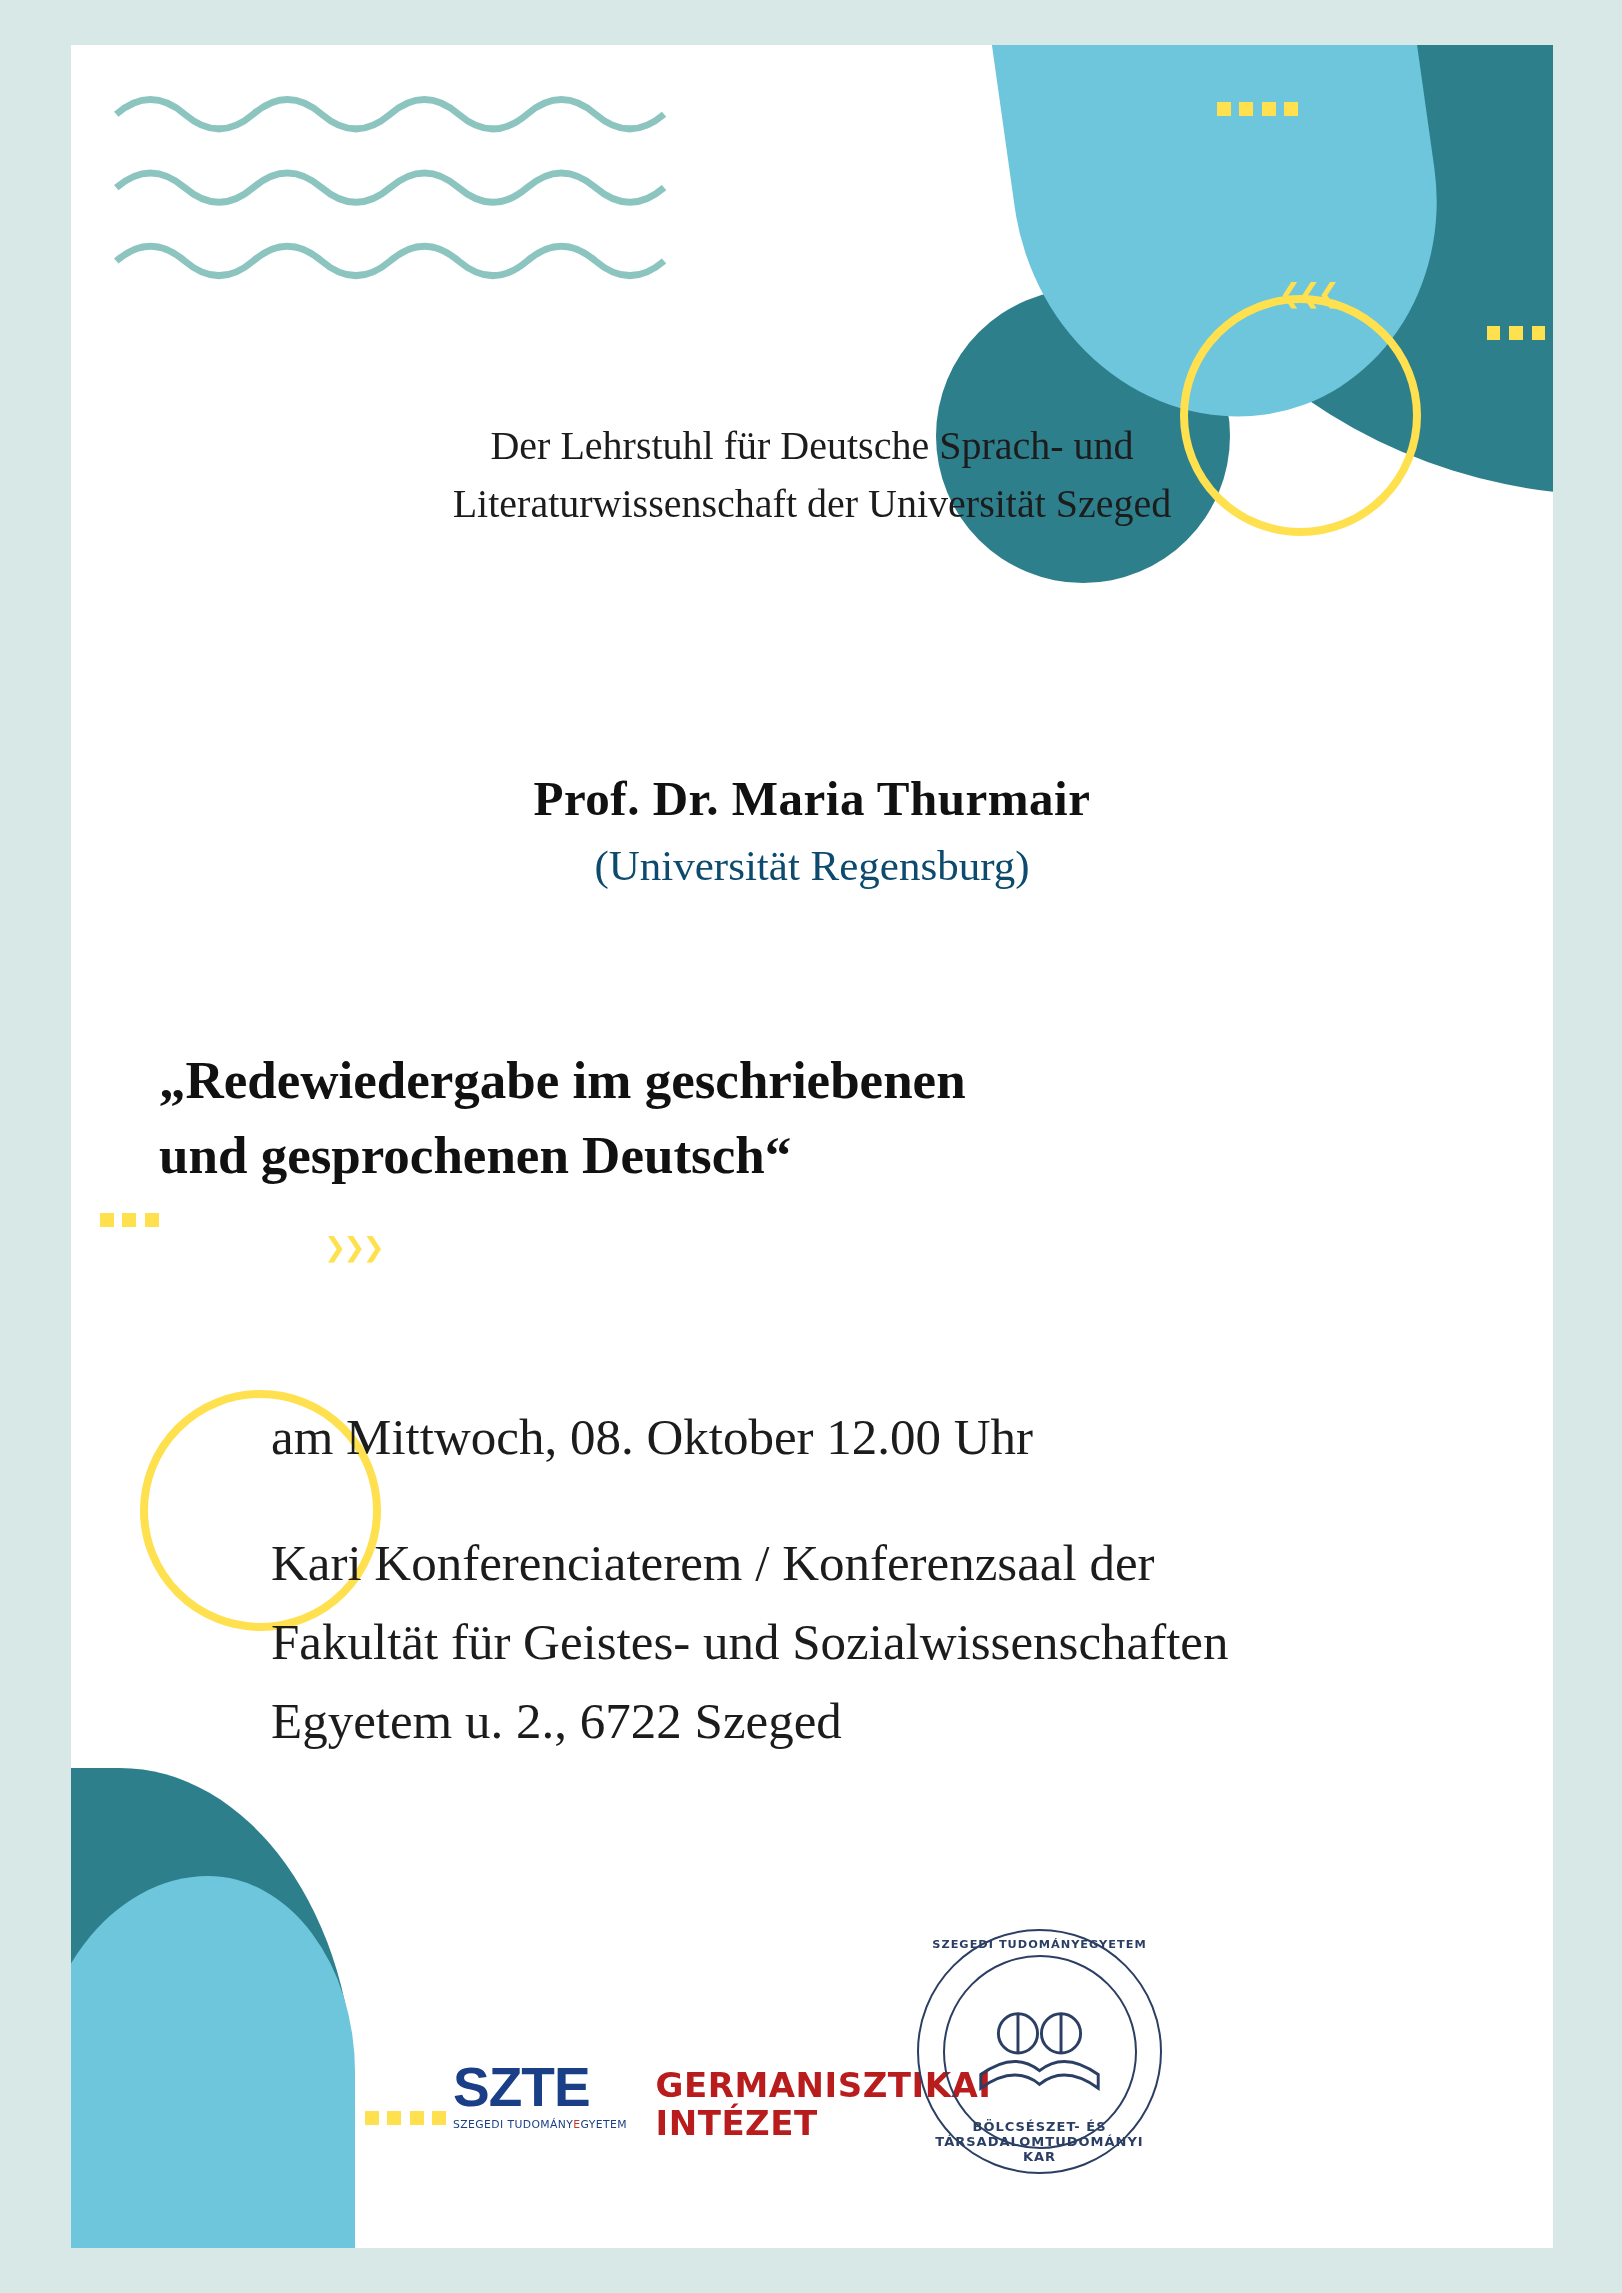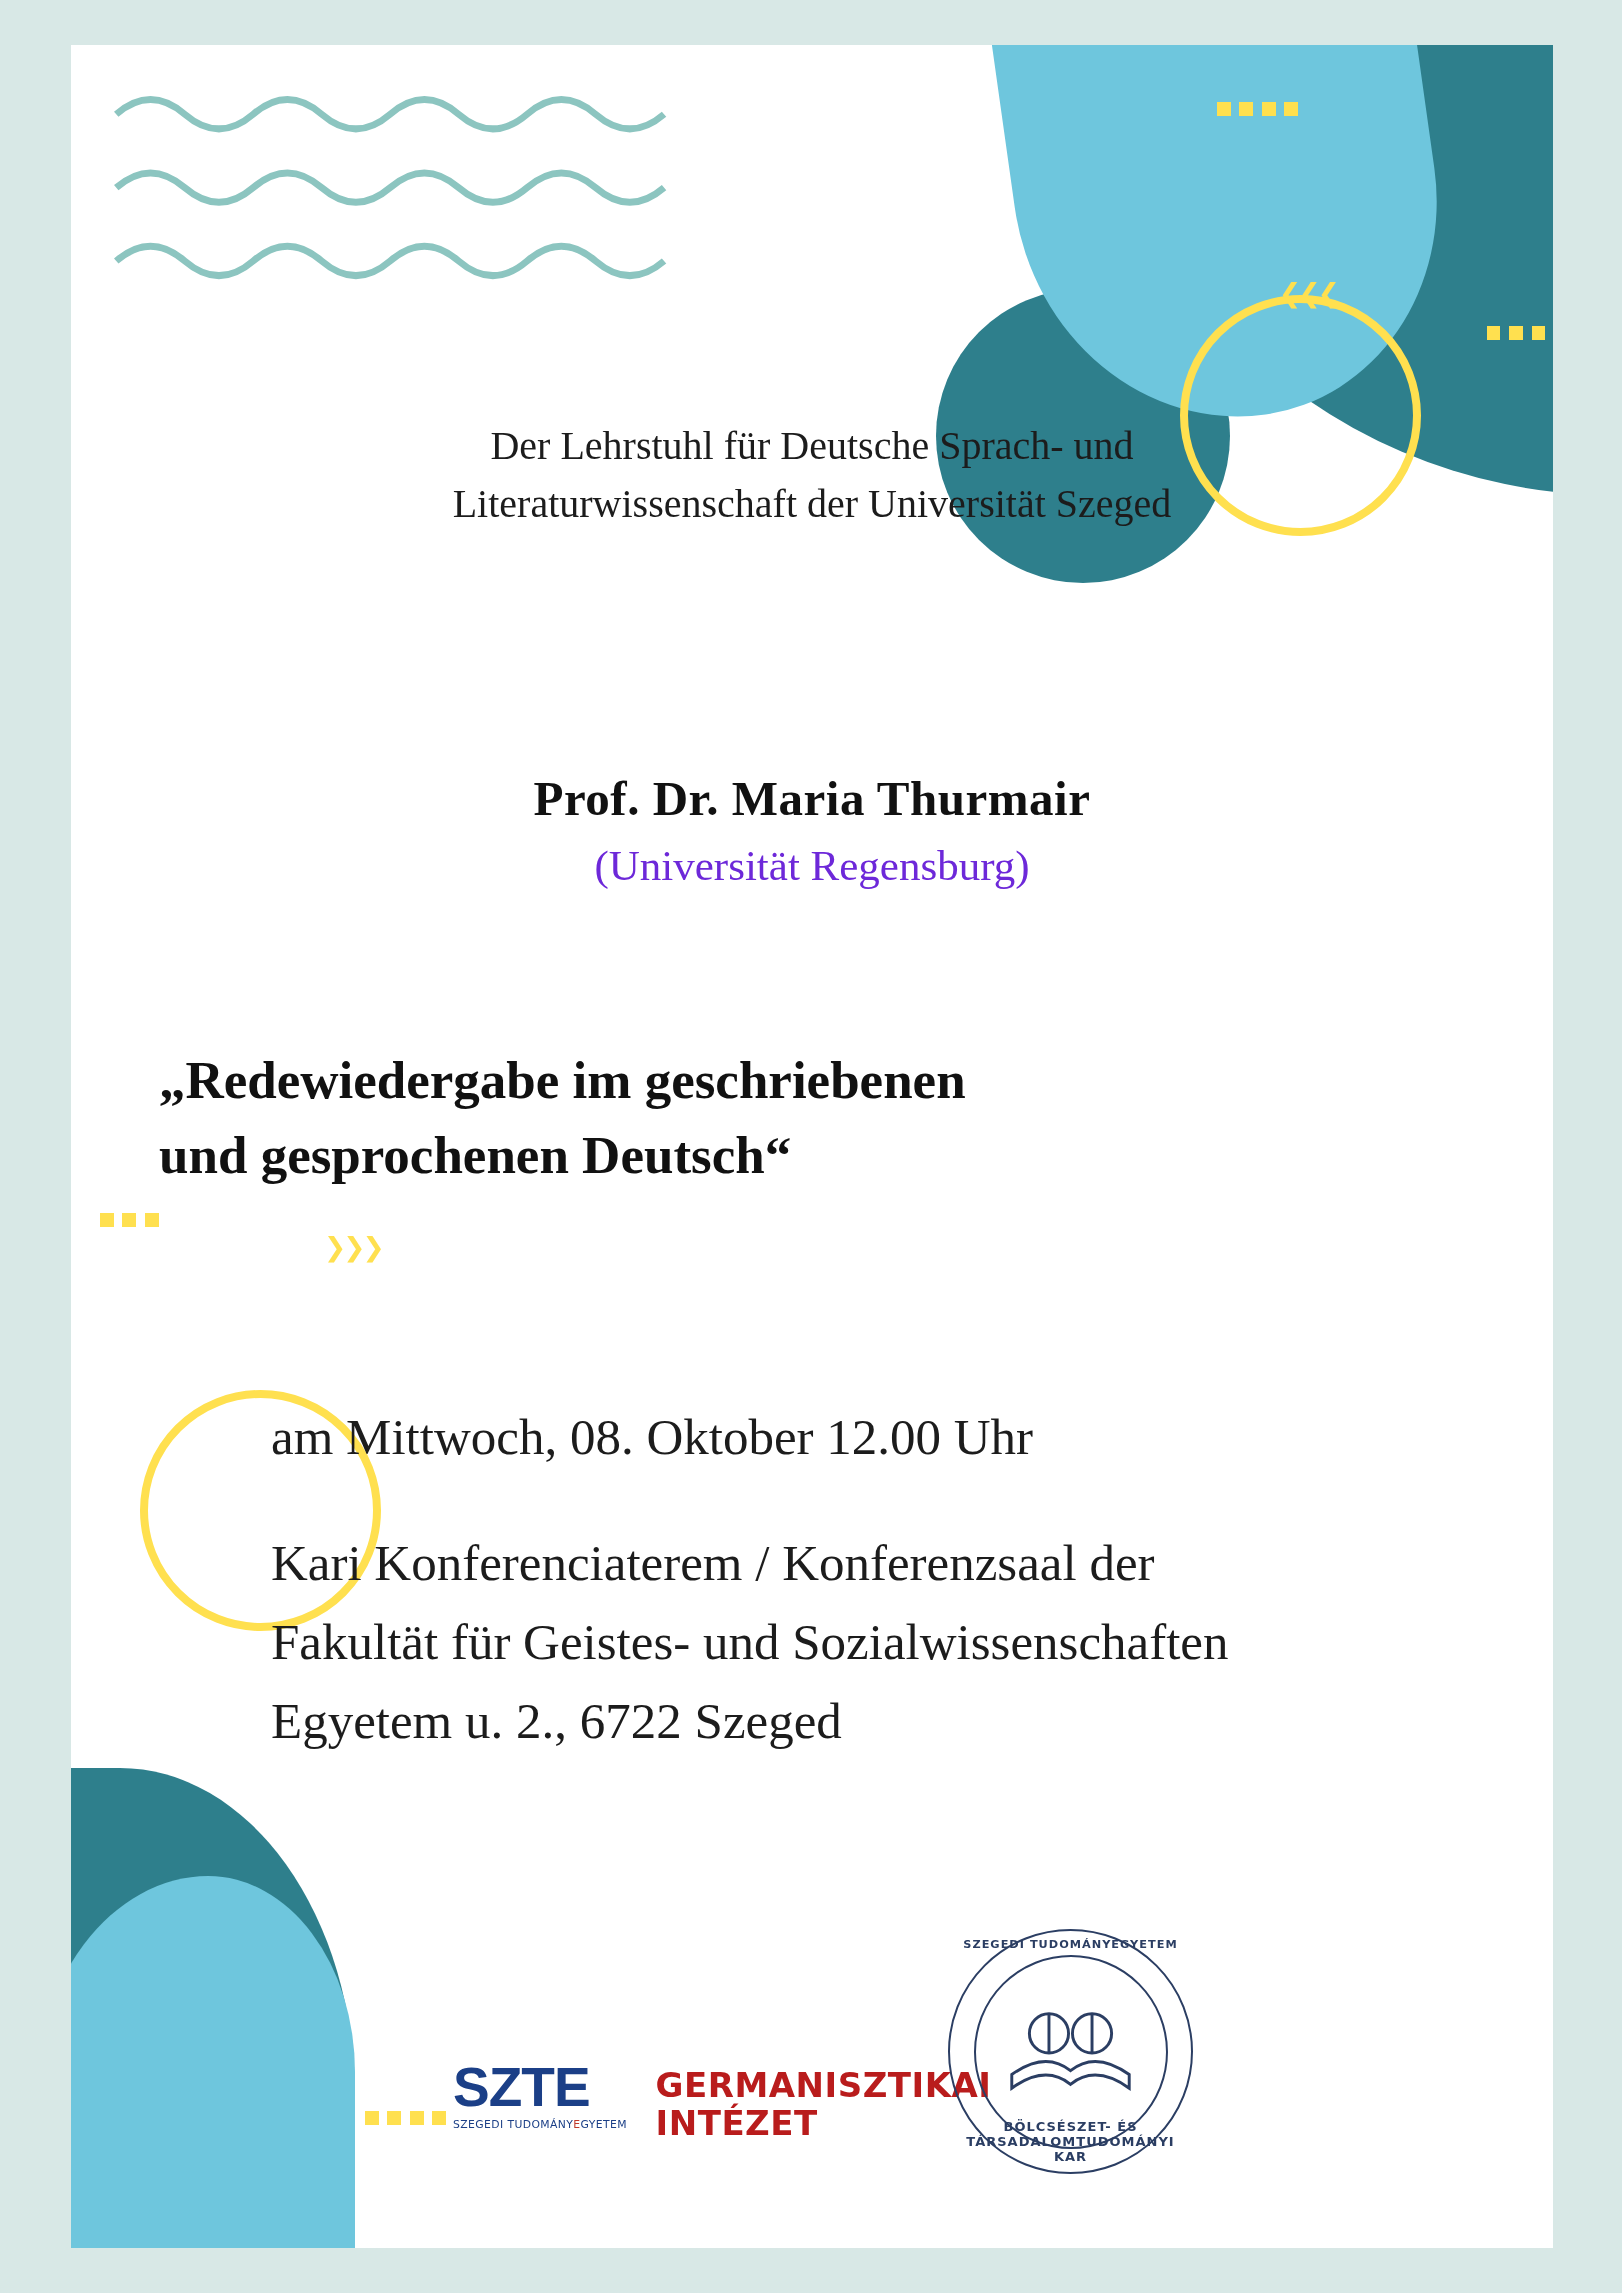--- a/index.html
+++ b/index.html
@@ -145,21 +145,20 @@
   .chev-tr { top: 232px; right: 216px; }
   .chev-bl { bottom: 986px; left: 253px; }
 
   
   .content {
     position: absolute;
     left: 0;
     top: 0;
     width: 1184px;
     height: 2203px;
-    padding-left: 31px;
   }
 
   .invite-block {
     position: absolute;
     top: 372px;
     left: 0;
     width: 1482px;
     text-align: center;
     font-size: 40px;
     line-height: 1.46;
@@ -175,21 +174,21 @@
   }
   .speaker-name {
     font-size: 49px;
     font-weight: bold;
     color: #111111;
     letter-spacing: 0.5px;
   }
   .speaker-affil {
     margin-top: 13.7px;
     font-size: 43px;
-    color: #6d28d9;
+    color: #0c4a6e;
   }
 
   .talk-title {
     position: absolute;
     top: 998px;
     left: 88px;
     width: 1306px;
     text-align: left;
     font-size: 53px;
     font-weight: bold;

